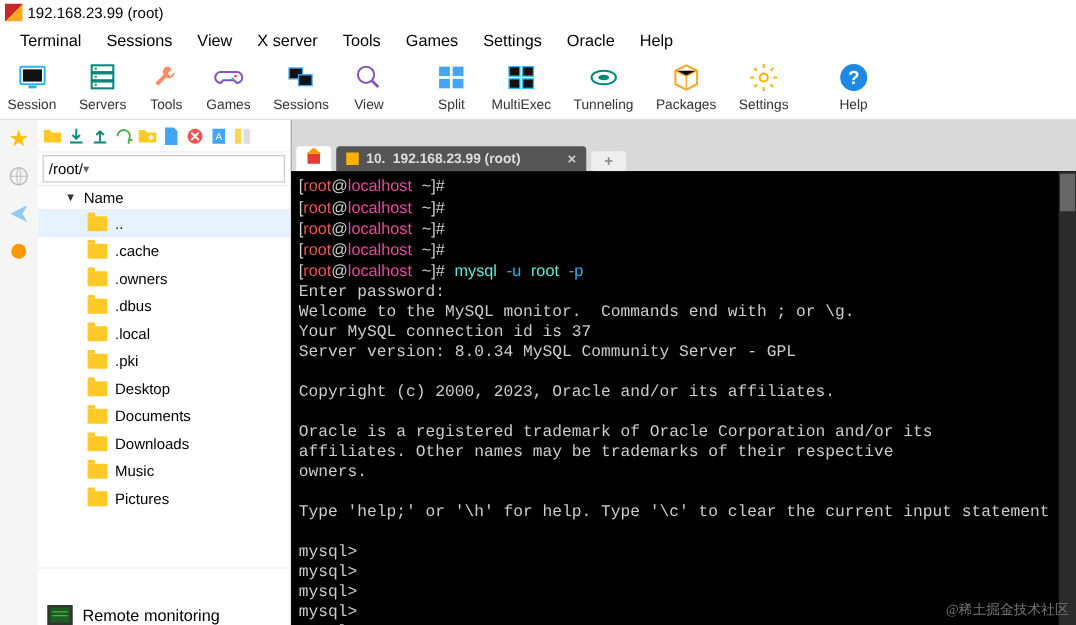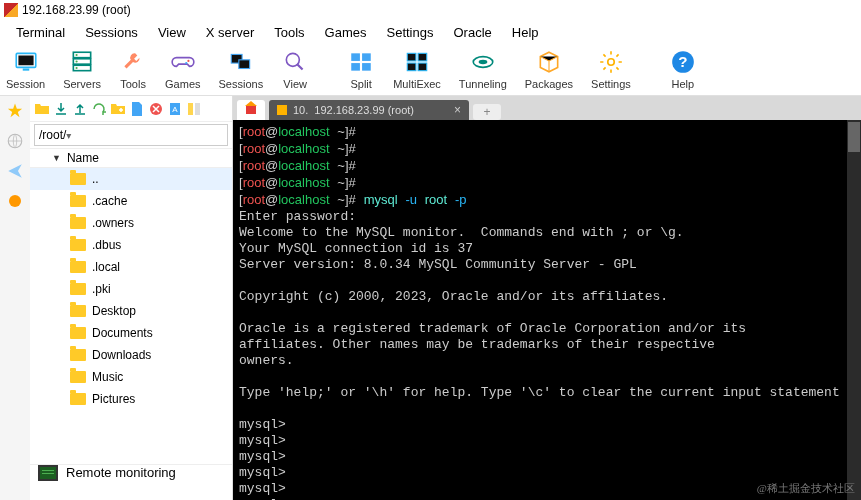--- a/index.html
+++ b/index.html
@@ -22,39 +22,39 @@
 .mini-toolbar .mico { width: 16px; height: 16px; display: flex; align-items: center; justify-content: center; }
 .pathbox { height: 22px; margin: 2px 4px; border: 1px solid #ccc; font-size: 12px; padding: 0 4px; display: flex; align-items: center; justify-content: flex-start; }
 .pathbox .chev { color: #666; font-size: 10px; }
 .treehead { height: 20px; background: #fff; border-top: 1px solid #eee; border-bottom: 1px solid #eee; display: flex; align-items: center; padding-left: 22px; font-size: 12px; }
 .treehead .tri { color: #333; margin-right: 6px; font-size: 9px; }
 .tree { flex: 1; overflow: auto; }
 .tree-row { height: 22px; display: flex; align-items: center; padding-left: 40px; gap: 6px; font-size: 12px; }
 .tree-row.sel { background: #e6f2ff; }
 .folder-ico { width: 16px; height: 12px; background: #ffca28; border-radius: 1px; position: relative; }
 .folder-ico::before { content: ''; position: absolute; top: -3px; left: 0; width: 6px; height: 3px; background: #ffca28; border-radius: 1px 1px 0 0; }
-.remote-mon { height: 36px; border-top: 1px solid #eee; display: flex; align-items: flex-start; padding: 0 8px; gap: 8px; font-size: 13px; }
+.remote-mon { height: 46px; border-top: 1px solid #eee; display: flex; align-items: flex-end; padding: 0 8px; gap: 8px; font-size: 13px; }
 .mon-ico { width: 20px; height: 16px; background: #1b5e20; border: 2px solid #333; position: relative; }
 .mon-ico::after { content: ''; position: absolute; top: 3px; left: 2px; right: 2px; height: 1px; background: #4caf50; box-shadow: 0 3px 0 #4caf50; }
 .termpane { flex: 1; display: flex; flex-direction: column; background: #000; }
-.tabbar { height: 24px; background: #d9d9d9; display: flex; align-items: flex-end; padding: 0 4px; gap: 4px; }
+.tabbar { height: 41px; background: #d9d9d9; display: flex; align-items: flex-end; padding: 0 4px; gap: 4px; font-weight: bold; }
 .home-tab { width: 28px; height: 20px; background: #fff; border-radius: 3px 3px 0 0; display: flex; align-items: center; justify-content: center; }
 .home-ico { width: 10px; height: 8px; background: #e53935; position: relative; }
 .home-ico::before { content: ''; position: absolute; top: -5px; left: -1px; width: 0; height: 0; border-left: 6px solid transparent; border-right: 6px solid transparent; border-bottom: 5px solid #ff9800; }
 .sess-tab { height: 20px; background: #555; color: #ddd; border-radius: 3px 3px 0 0; display: flex; align-items: center; padding: 0 8px; gap: 6px; font-size: 11px; min-width: 200px; }
 .sess-tab .tico { width: 10px; height: 10px; background: #ffb300; }
 .sess-tab .close { margin-left: auto; color: #ccc; font-size: 12px; }
 .new-tab { width: 28px; height: 16px; background: #eee; border-radius: 3px; display: flex; align-items: center; justify-content: center; color: #888; font-size: 12px; }
 .terminal { flex: 1; background: #000; color: #ccc; font-family: "Consolas","Courier New",monospace; font-size: 13px; padding: 4px 6px; line-height: 16px; white-space: pre; overflow: hidden; position: relative; }
 .terminal .scrollbar { position: absolute; right: 0; top: 0; width: 14px; height: 100%; background: #2b2b2b; }
 .terminal .thumb { position: absolute; right: 1px; top: 2px; width: 12px; height: 30px; background: #666; }
 .p-bracket { color: #ccc; }
 .p-user { color: #ef5350; }
 .p-at { color: #ccc; }
-.p-host { color: #22c55e; }
+.p-host { color: #ec4899; }
 .p-path { color: #ccc; }
 .p-cmd { color: #5eead4; }
 .p-flag { color: #29b6f6; }
 .watermark { position: absolute; right: 6px; bottom: 4px; color: #777; font-size: 11px; font-family: Liberation Serif, serif; }
 </style>
 </head>
 <body>
 
 <div class="titlebar">
   <span class="app-icon"></span>

